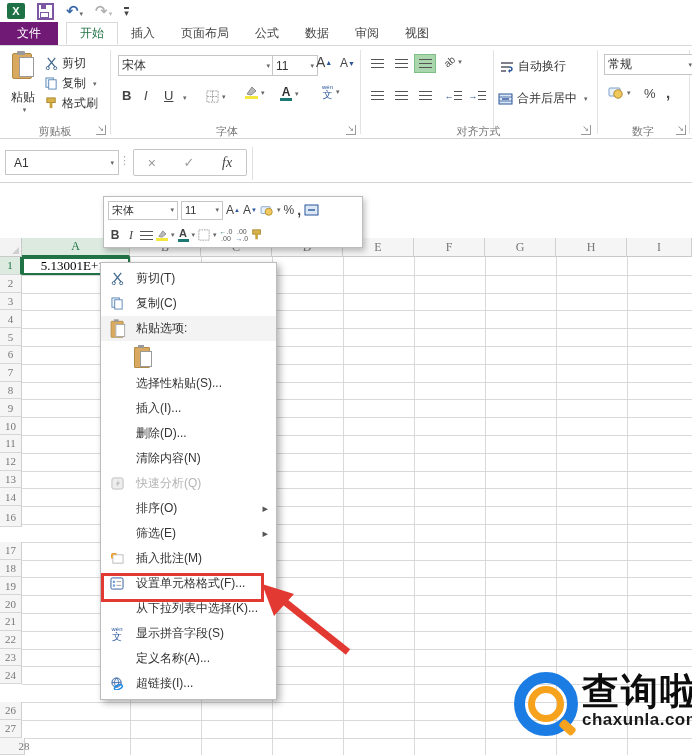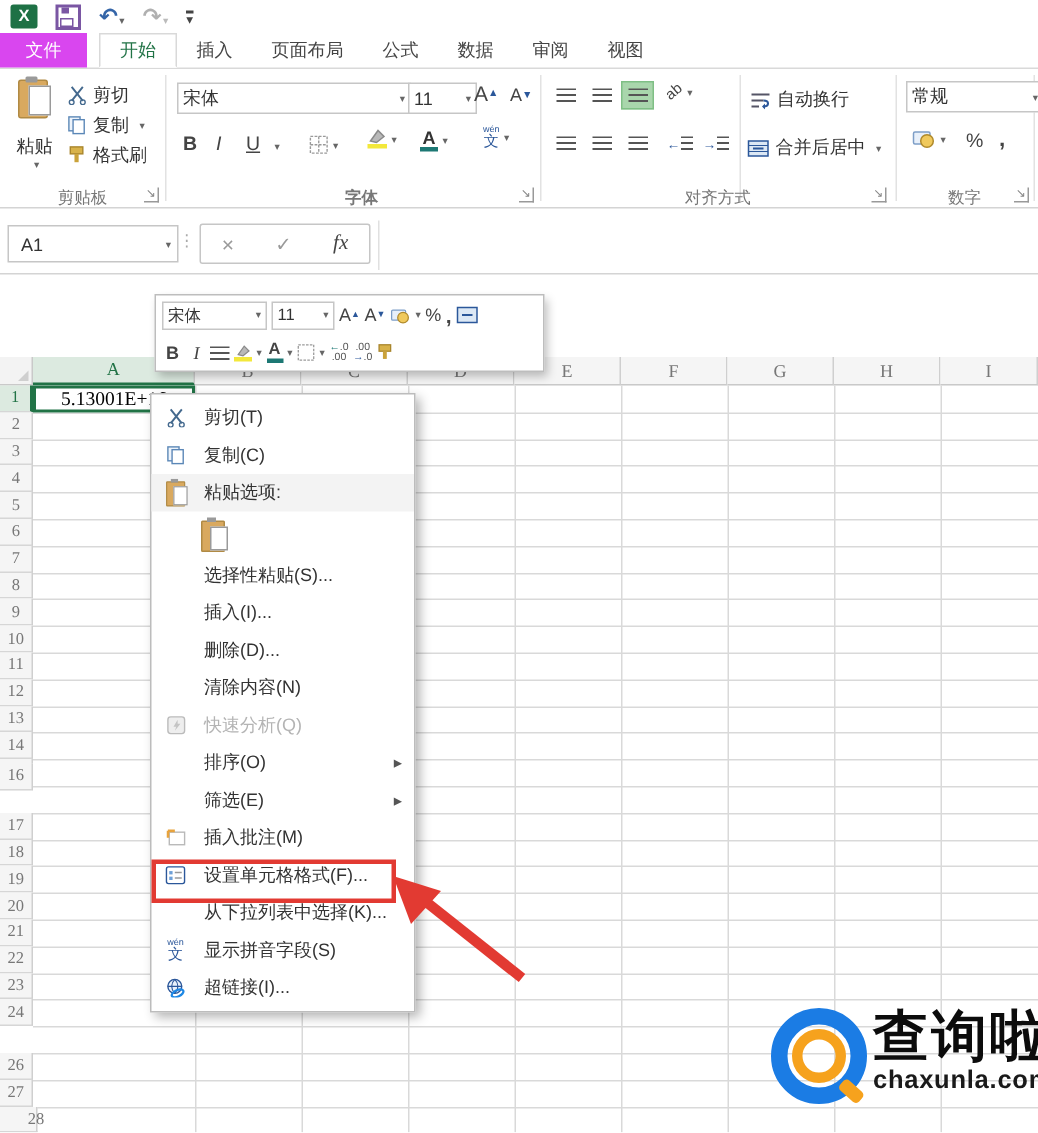--- a/index.html
+++ b/index.html
@@ -15,21 +15,21 @@
   .save-ic{width:13px;height:13px;border:2px solid #7a56a3;position:relative;background:#fff;}
   .save-ic::before{content:"";position:absolute;left:2px;top:0;width:5px;height:4px;background:#7a56a3;}
   .save-ic::after{content:"";position:absolute;left:1px;bottom:0;width:7px;height:4px;border:1px solid #7a56a3;}
   .undo{color:#3465a8;font-size:15px;font-weight:bold;line-height:1;}
   .redo{color:#b0b0b0;font-size:15px;font-weight:bold;line-height:1;}
   .mini-drop{font-size:7px;color:#666;margin-left:1px;}
   .qat-more{color:#444;font-size:9px;border-top:2px solid #444;line-height:6px;padding-top:1px;}
 
   
   .tabs{position:absolute;top:22px;left:0;right:0;height:23px;display:flex;align-items:stretch;border-bottom:1px solid #d9d9d9;background:#fff;}
-  .tab-file{background:#d946ef;color:#fff;padding:0 17px;display:flex;align-items:center;font-size:12px;}
+  .tab-file{background:#701a75;color:#fff;padding:0 17px;display:flex;align-items:center;font-size:12px;}
   .tab{padding:0 13px;display:flex;align-items:center;color:#444;font-size:12px;}
   .tab.active{color:#217346;border:1px solid #d9d9d9;border-bottom:1px solid #fff;background:#fff;margin-left:8px;}
 
   
   .ribbon{position:absolute;top:46px;left:0;right:0;height:92px;background:#fff;border-bottom:1px solid #d4d4d4;}
   .grp-label{position:absolute;top:78px;font-size:11px;color:#777;text-align:center;}
   .vdiv{position:absolute;top:4px;width:1px;height:84px;background:#e2e2e2;}
   .launcher{position:absolute;top:79px;font-size:8px;color:#888;width:9px;height:9px;border-right:1px solid #999;border-bottom:1px solid #999;line-height:7px;text-align:center;}
   .combo{border:1px solid #c6c6c6;background:#fff;display:flex;align-items:center;font-size:12px;padding:0 3px;justify-content:space-between;}
   .caret{font-size:7px;color:#666;margin-left:3px;}
@@ -210,21 +210,21 @@
       </span>
       <span class="caret">▾</span>
     </div>
     <div class="abs" style="left:322px;top:38px;display:flex;align-items:center;">
       <span class="wen">
           <span class="w1">wén</span>
           <span class="w2">文</span>
         </span>
       <span class="caret">▾</span>
     </div>
-    <div class="grp-label" style="left:116px;width:250px;font-weight:bold;">字体</div>
+    <div class="grp-label" style="left:102px;width:250px;">字体</div>
     <div class="launcher" style="left:346px;">↘</div>
 
     <div class="al-box abs" style="left:366px;top:8px;">
         <span class="lines"></span>
       </div>
     <div class="al-box abs" style="left:390px;top:8px;">
         <span class="lines"></span>
       </div>
     <div class="al-box sel abs" style="left:414px;top:8px;">
         <span class="lines"></span>
@@ -555,20 +555,24 @@
     <div class="mi">
       <span class="ic">
           <span class="wen">
             <span class="w1">wén</span>
             <span class="w2">文</span>
           </span>
         </span>
       <span>显示拼音字段(S)</span>
     </div>
     <div class="mi">
+      <span class="ic"></span>
+      <span>定义名称(A)...</span>
+    </div>
+    <div class="mi">
       <span class="ic">
           <svg width="14" height="13" viewBox="0 0 15 14">
             <circle cx="7" cy="6" r="5" fill="#eaf2fb" stroke="#2b579a"></circle>
             <path d="M2 6 H12 M7 1 C4 4 4 8 7 11 M7 1 C10 4 10 8 7 11" stroke="#2b579a" fill="none" stroke-width=".8"></path>
             <ellipse cx="9" cy="11" rx="4.5" ry="2.3" fill="none" stroke="#1e88e5" stroke-width="1.6" transform="rotate(-25 9 11)"></ellipse>
           </svg>
         </span>
       <span>超链接(I)...</span>
     </div>
   </div>

